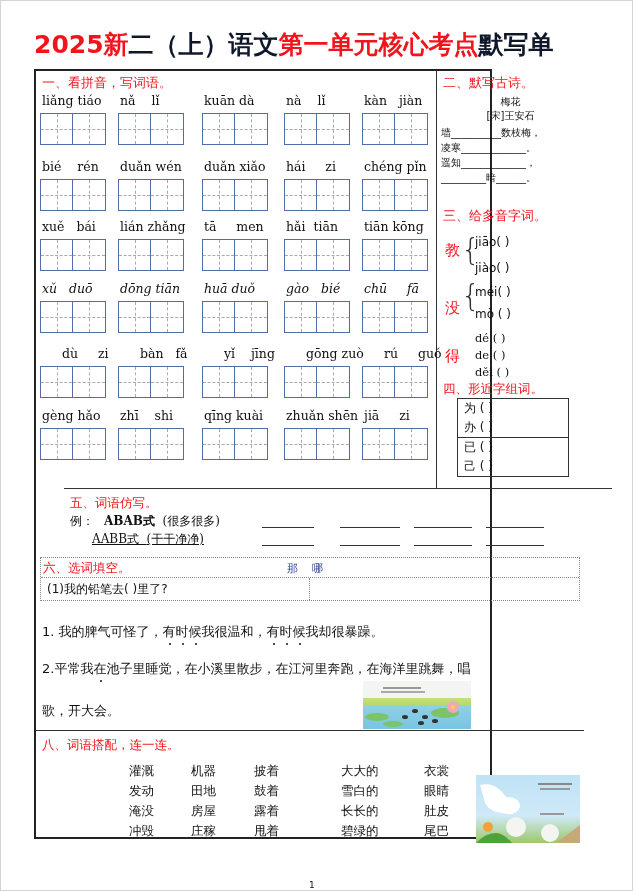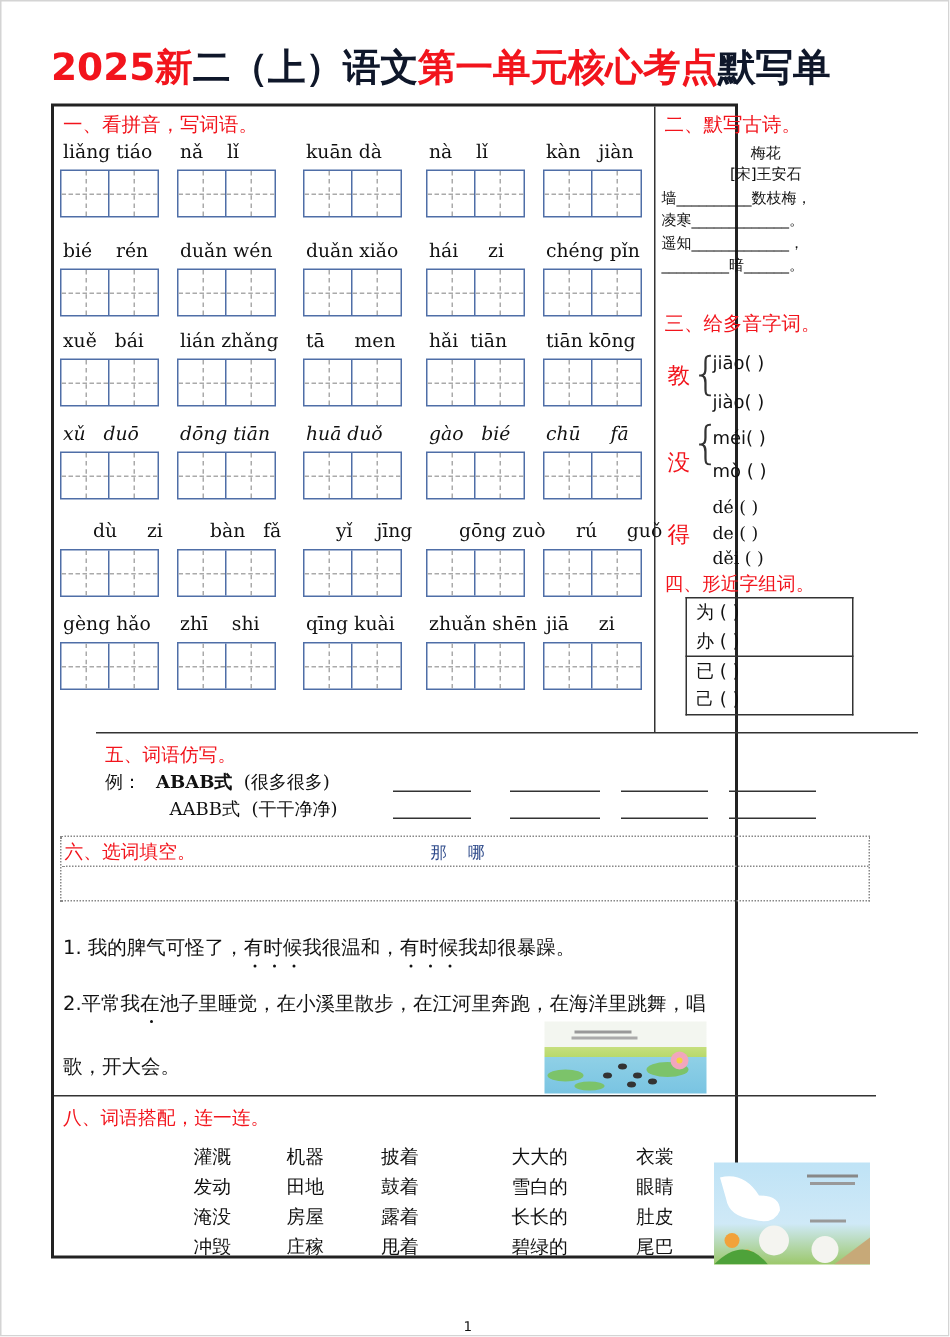--- a/index.html
+++ b/index.html
@@ -278,37 +278,38 @@
     </tbody>
       </table>
   </div>
 
   <div class="sec5">
     <div class="sec-head" style="position:absolute;left:6px;top:6px;font-size:12.5px;">五、词语仿写。</div>
     <div style="position:absolute;left:6px;top:24px;font-family:'DejaVu Sans',sans-serif;font-size:12px;">例：</div>
     <div style="position:absolute;left:40px;top:24px;font-family:'DejaVu Serif',serif;font-size:12px;white-space:nowrap;">
       <span style="font-weight:bold;">ABAB式</span>&nbsp;&nbsp;<span>(很多很多)</span>
     </div>
-    <div style="position:absolute;left:49px;top:42px;font-family:'DejaVu Serif',serif;font-size:12px;white-space:nowrap;">
+    <div style="position:absolute;left:28px;top:42px;font-family:'DejaVu Serif',serif;font-size:12px;white-space:nowrap;text-decoration:underline;">
       <span>AABB式</span>&nbsp;&nbsp;<span>(干干净净)</span>
     </div>
     <div style="position:absolute;left:198px;top:24px;">
       <span class="line" style="width:52px;margin-right:26px;"></span><span class="line" style="width:60px;margin-right:14px;"></span><span class="line" style="width:58px;margin-right:14px;"></span><span class="line" style="width:58px;"></span>
     </div>
     <div style="position:absolute;left:198px;top:42px;">
       <span class="line" style="width:52px;margin-right:26px;"></span><span class="line" style="width:60px;margin-right:14px;"></span><span class="line" style="width:58px;margin-right:14px;"></span><span class="line" style="width:58px;"></span>
     </div>
   </div>
 
   <div class="sec6">
     <div class="row1">
       <span class="sec-head" style="position:absolute;left:2px;top:2px;font-size:12.5px;">六、选词填空。</span>
       <span style="position:absolute;left:246px;top:3px;font-family:'DejaVu Sans',sans-serif;font-size:11px;color:#2e4a8a;white-space:pre;">那    哪</span>
     </div>
     <div class="row2">
+      <div class="half">(1)我的铅笔去(    )里了?</div>
     </div>
   </div>
 
   <div class="sec7">
     <div class="sent" style="left:6px;top:20px;">
       <span>1. 我的脾气可怪了，</span><span class="dotted" id="dw1"><span class="dot">有</span><span class="dot">时</span><span class="dot">候</span></span><span>我很温和，</span><span id="dw2"><span class="dot">有</span><span class="dot">时</span><span class="dot">候</span></span><span>我却很暴躁。</span>
     </div>
     <div class="sent" style="left:6px;top:57px;">
       <span>2.平常我</span><span class="dot">在</span><span>池子里睡觉，在小溪里散步，在江河里奔跑，在海洋里跳舞，唱</span>
     </div>

